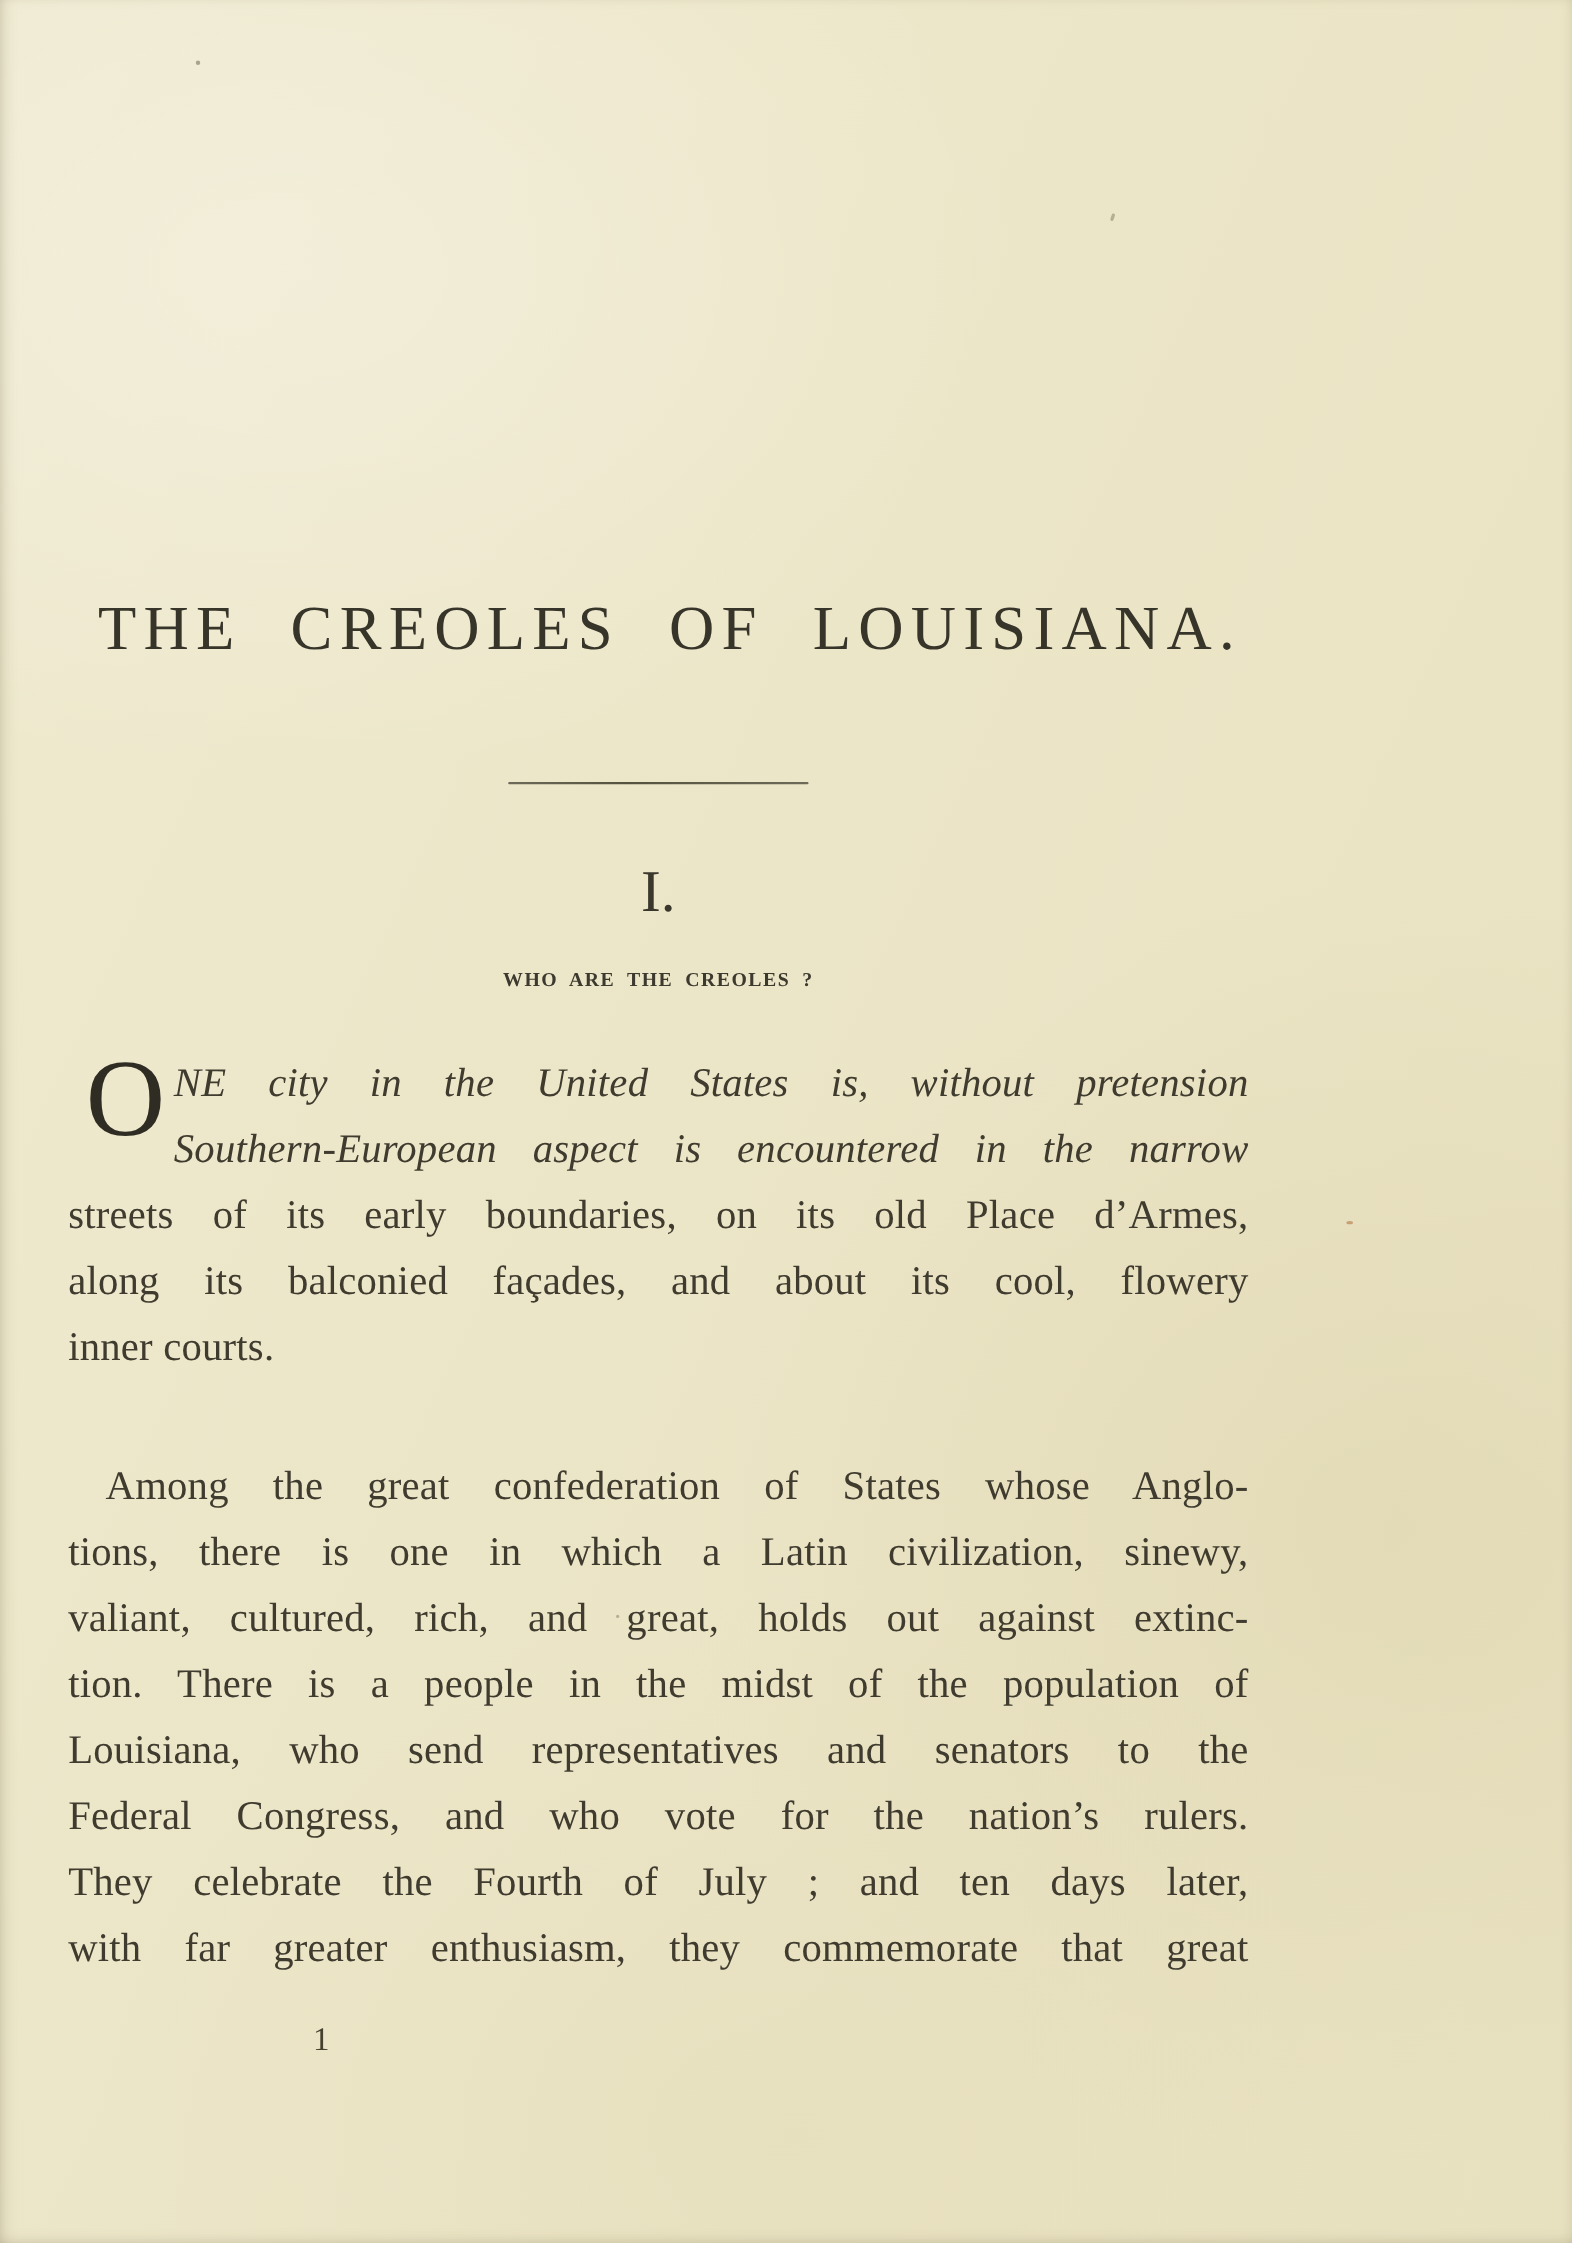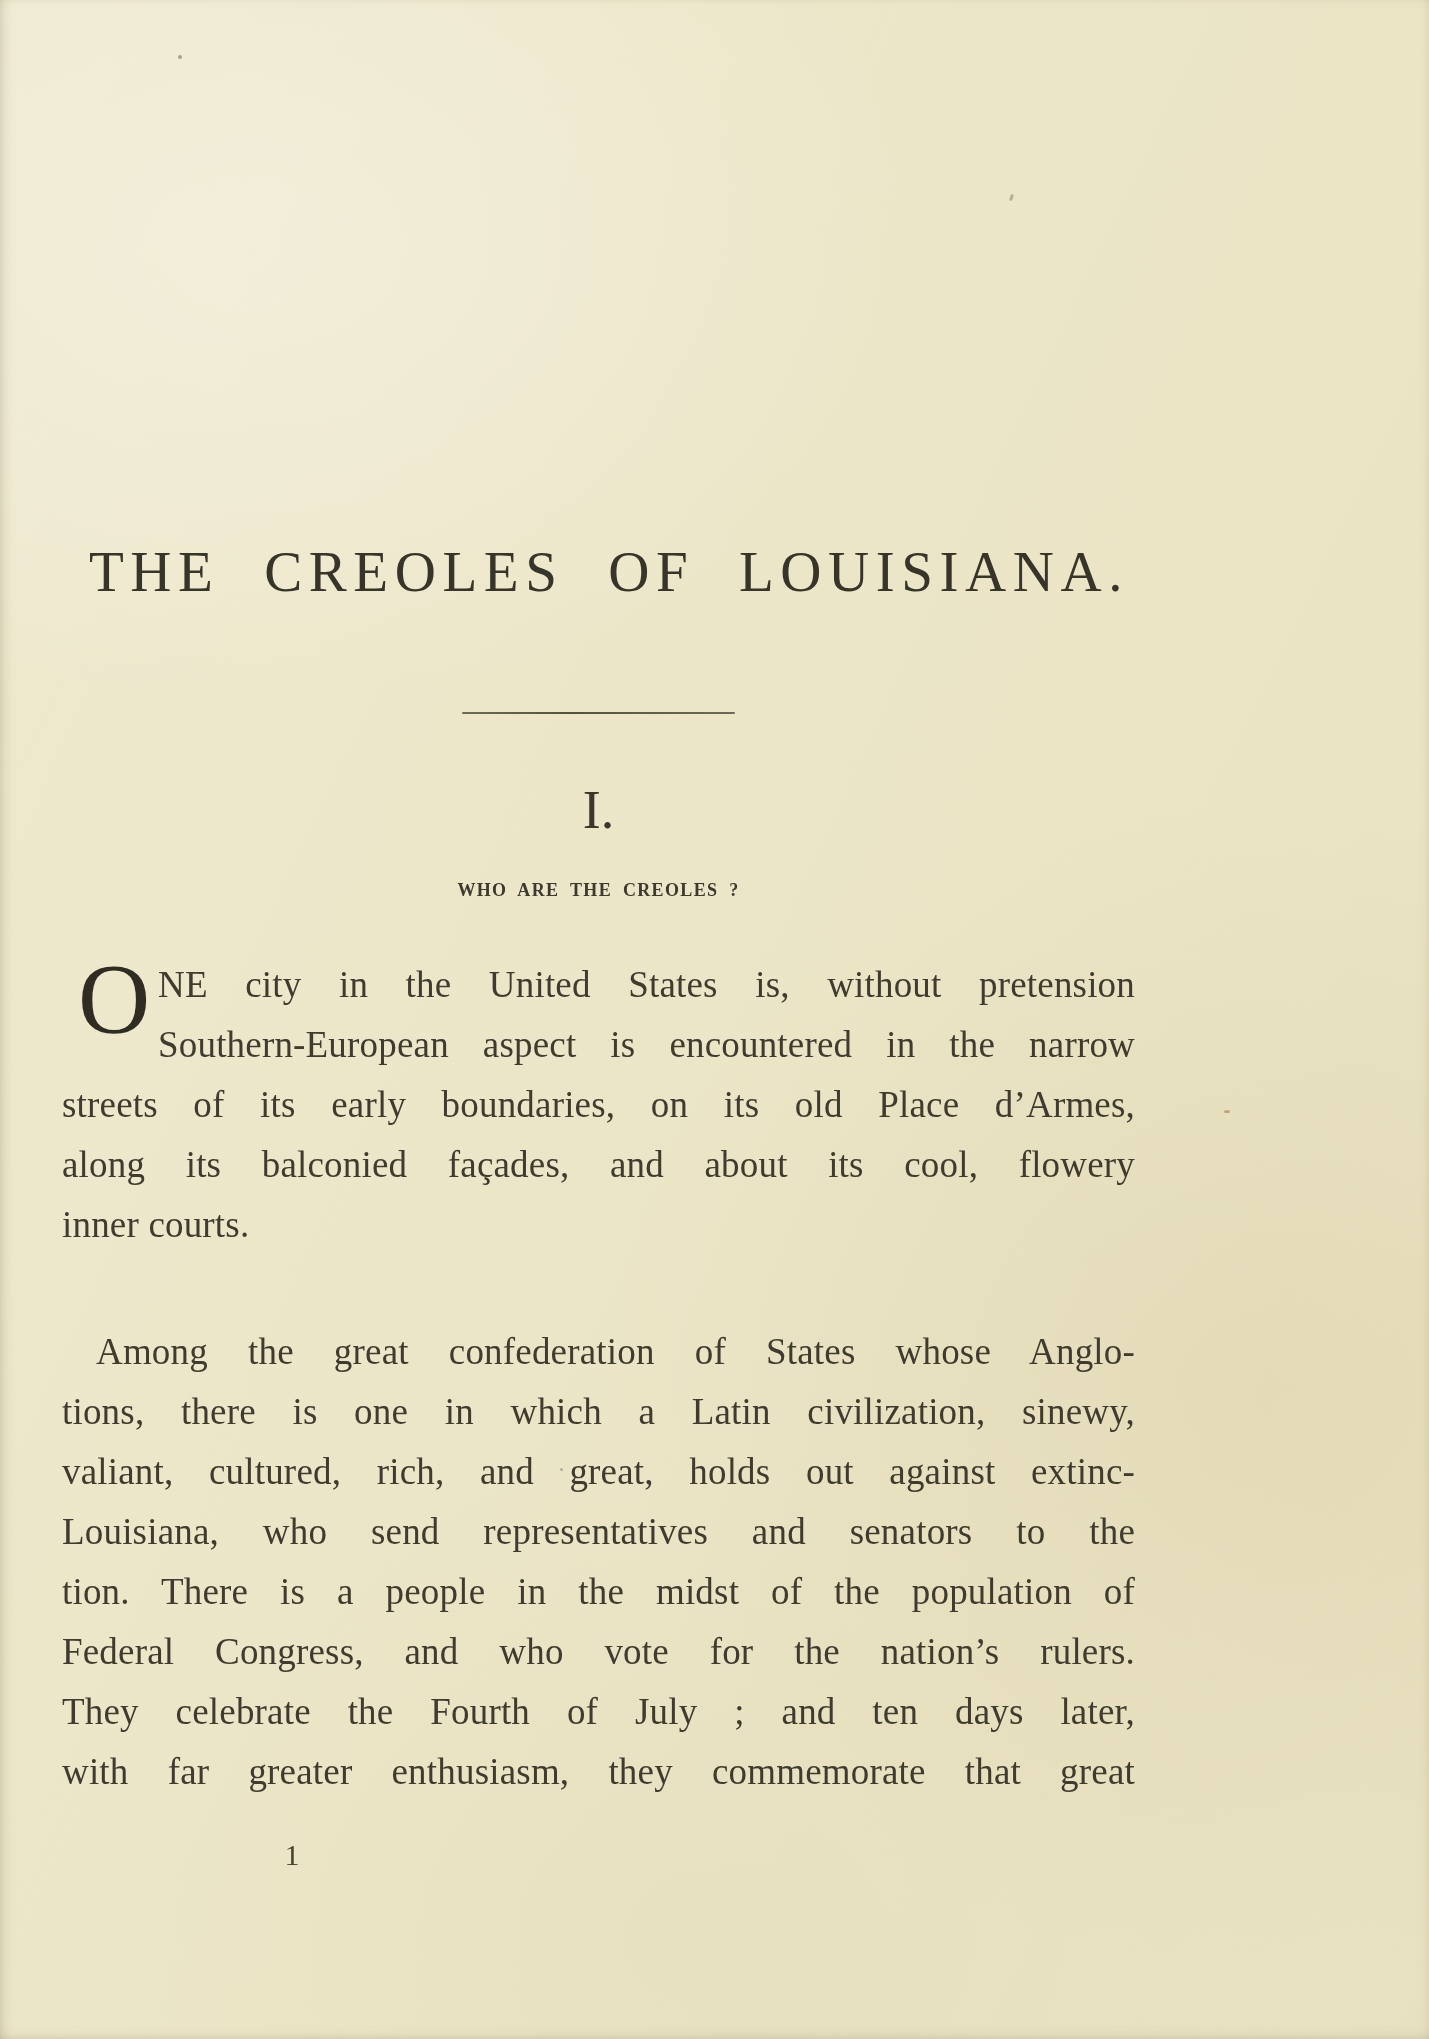--- a/index.html
+++ b/index.html
@@ -59,21 +59,21 @@
   }
   .par1{top:955px;}
   .par2{top:1322px;}
   .bline{
     height:60px;line-height:60px;
     text-align:justify;text-align-last:justify;
     white-space:normal;
     letter-spacing:0.005em;
   }
   .par1 .bline:nth-child(1),
-  .par1 .bline:nth-child(2){padding-left:96px;}
+  .par1 .bline:nth-child(2){padding-left:96px;font-style:italic;}
   .par1 .bline:last-child{text-align-last:left;}
   .par2 .bline:first-child{padding-left:34px;}
   .dropcap{
     position:absolute;left:16px;top:-6px;
     font-size:100px;line-height:100px;
     color:#2f2c23;
   }
   .page-number{
     position:absolute;left:272px;top:1840px;width:40px;
     text-align:center;font-size:30px;line-height:1;
@@ -108,22 +108,22 @@
         <div class="bline">along its balconied façades, and about its cool, flowery</div>
         <div class="bline">inner courts.</div>
       </div>
   </div>
 
   <div class="body-par par2">
     <div>
         <div class="bline">Among the great confederation of States whose Anglo-</div>
         <div class="bline">tions, there is one in which a Latin civilization, sinewy,</div>
         <div class="bline">valiant, cultured, rich, and great, holds out against extinc-</div>
+        <div class="bline">tion. There is a people in the midst of the population of</div>
         <div class="bline">Louisiana, who send representatives and senators to the</div>
-        <div class="bline">tion. There is a people in the midst of the population of</div>
         <div class="bline">Federal Congress, and who vote for the nation’s rulers.</div>
         <div class="bline">They celebrate the Fourth of July ; and ten days later,</div>
         <div class="bline">with far greater enthusiasm, they commemorate that great</div>
       </div>
   </div>
 
   <div class="page-number">1</div>
 </div>
 
 </body></html>

